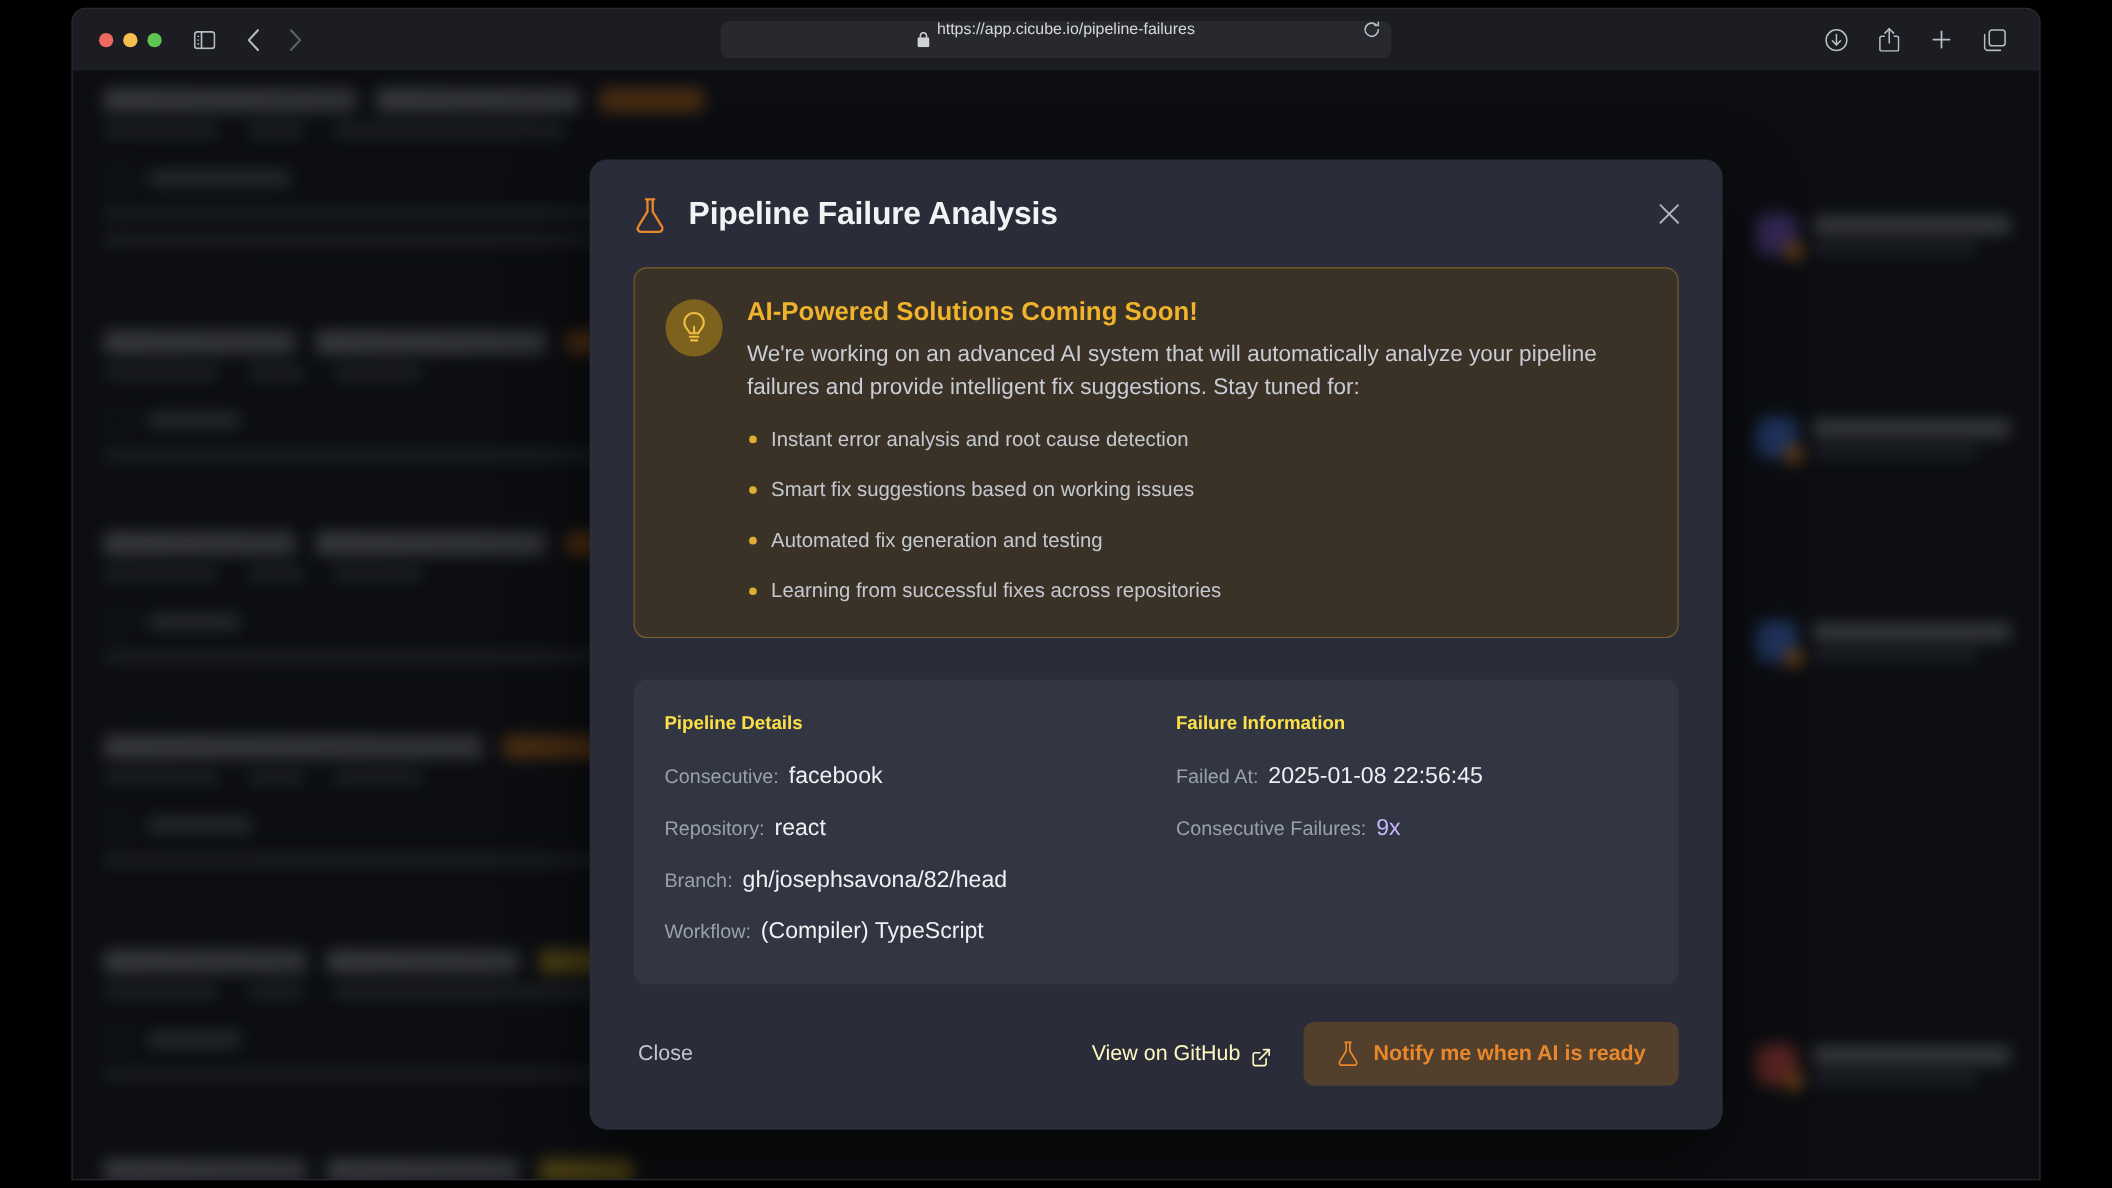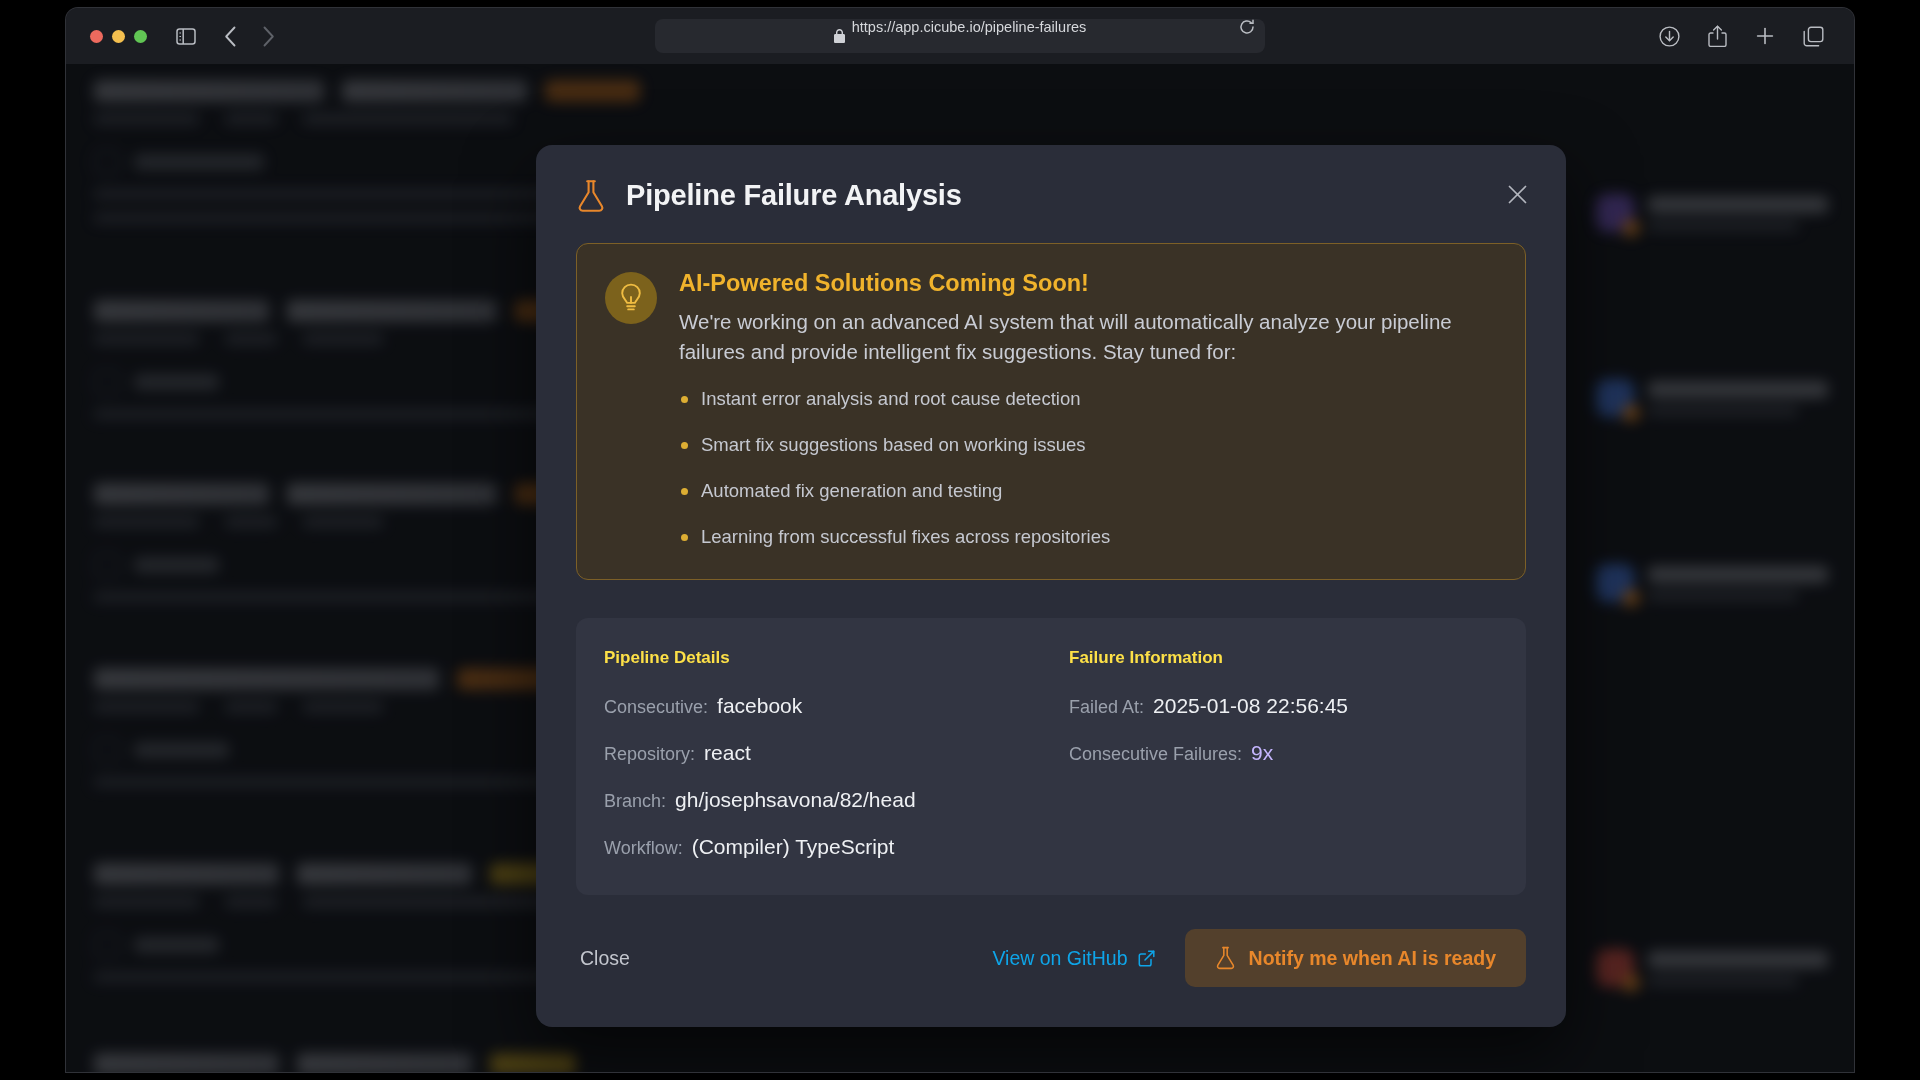--- a/index.html
+++ b/index.html
@@ -270,24 +270,24 @@
     padding: 34px 40px 40px 40px;
     gap: 18px;
   }
   .btn-close-text {
     color: #c3c6ce;
     font-size: 19.5px;
     padding: 8px 4px;
   }
   .footer-spacer { flex: 1; }
   .btn-github {
-    color: #0ea5e9;
+    color: #fef9c3;
     font-size: 19.5px;
     display: flex;
-    align-items: center;
+    align-items: flex-end;
     gap: 10px;
     padding: 8px 12px;
   }
   .btn-notify {
     background: #53402c;
     color: #e8872b;
     font-size: 19.5px;
     font-weight: bold;
     border-radius: 10px;
     padding: 17px 30px;

